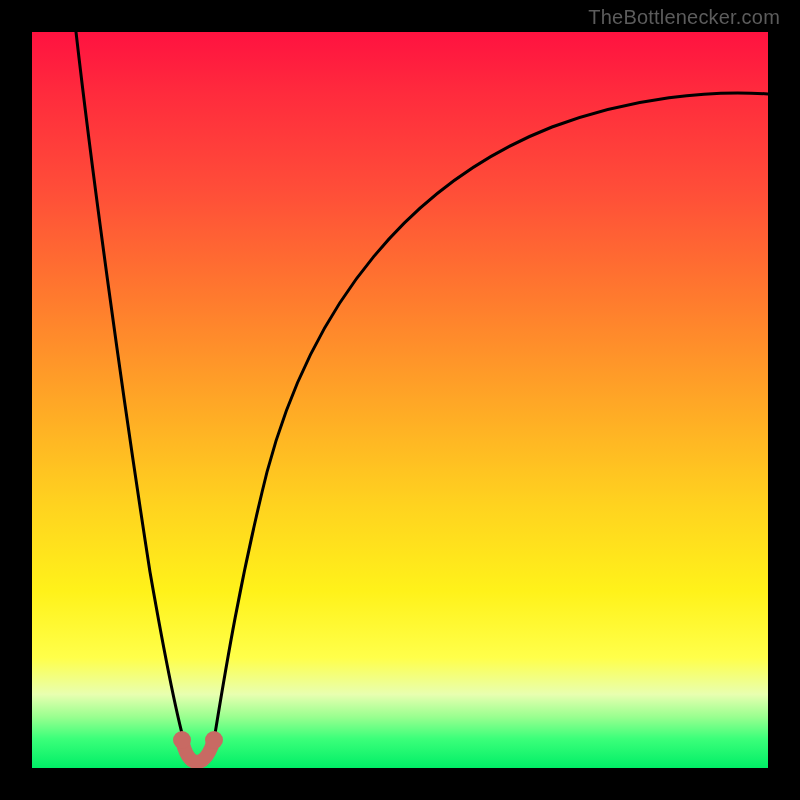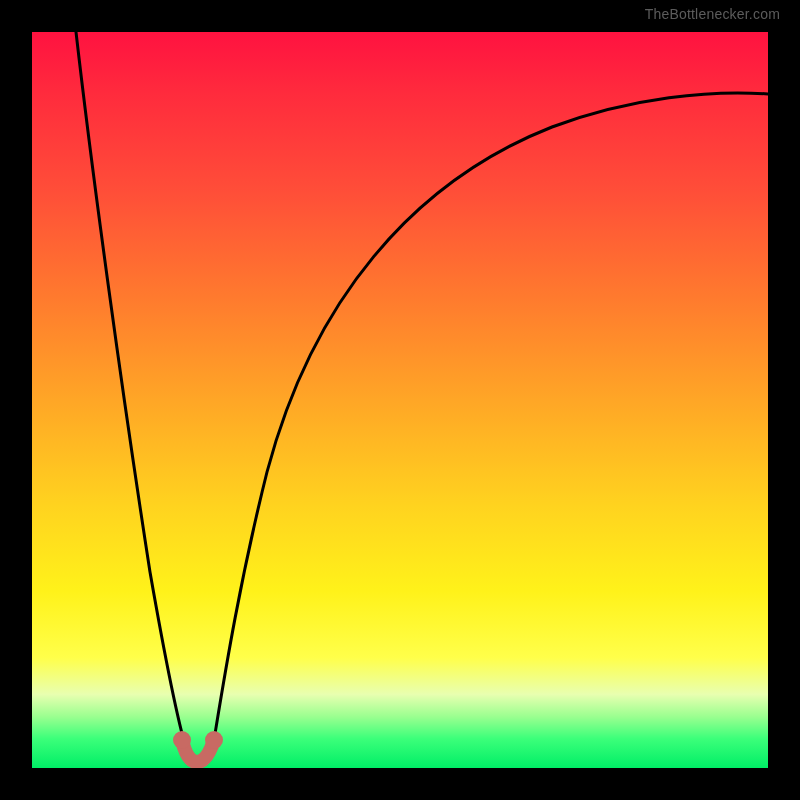--- a/index.html
+++ b/index.html
@@ -40,21 +40,21 @@
       #9bff90 93%,
       #3cff7a 96%,
       #00ee66 100%
     );
   }
   .attribution {
     position: absolute;
     top: 6px;
     right: 20px;
     color: #5c5c5c;
-    font-size: 14px;
+    font-size: 20px;
     font-weight: 400;
     letter-spacing: 0.2px;
     user-select: none;
   }
   svg.curves {
     position: absolute;
     left: 0;
     top: 0;
   }
 </style>

